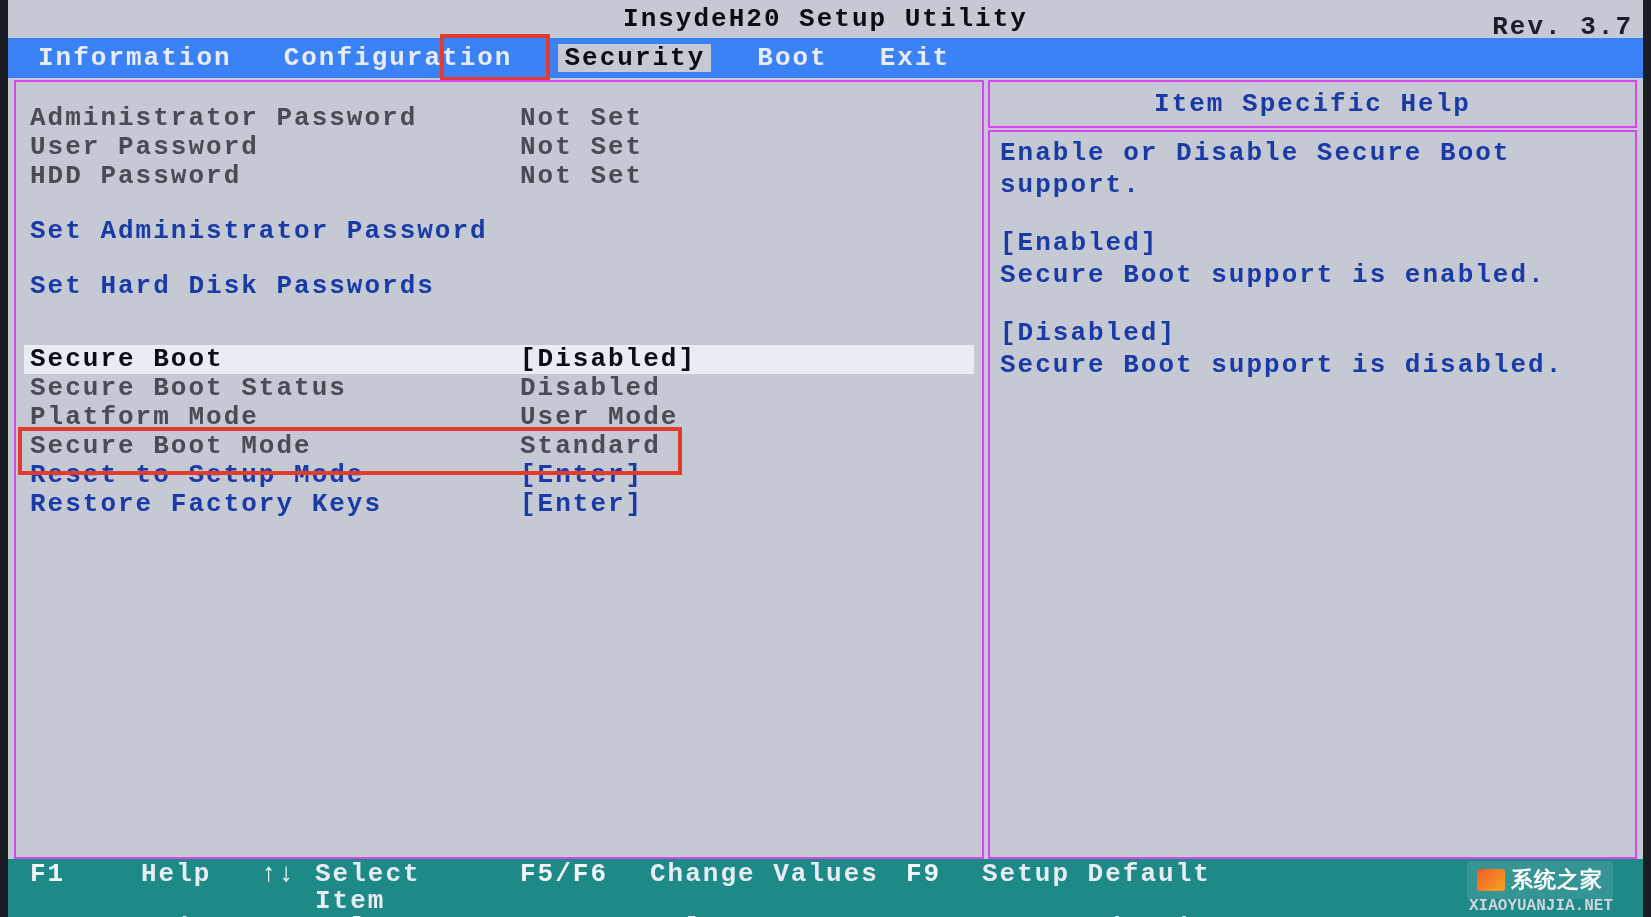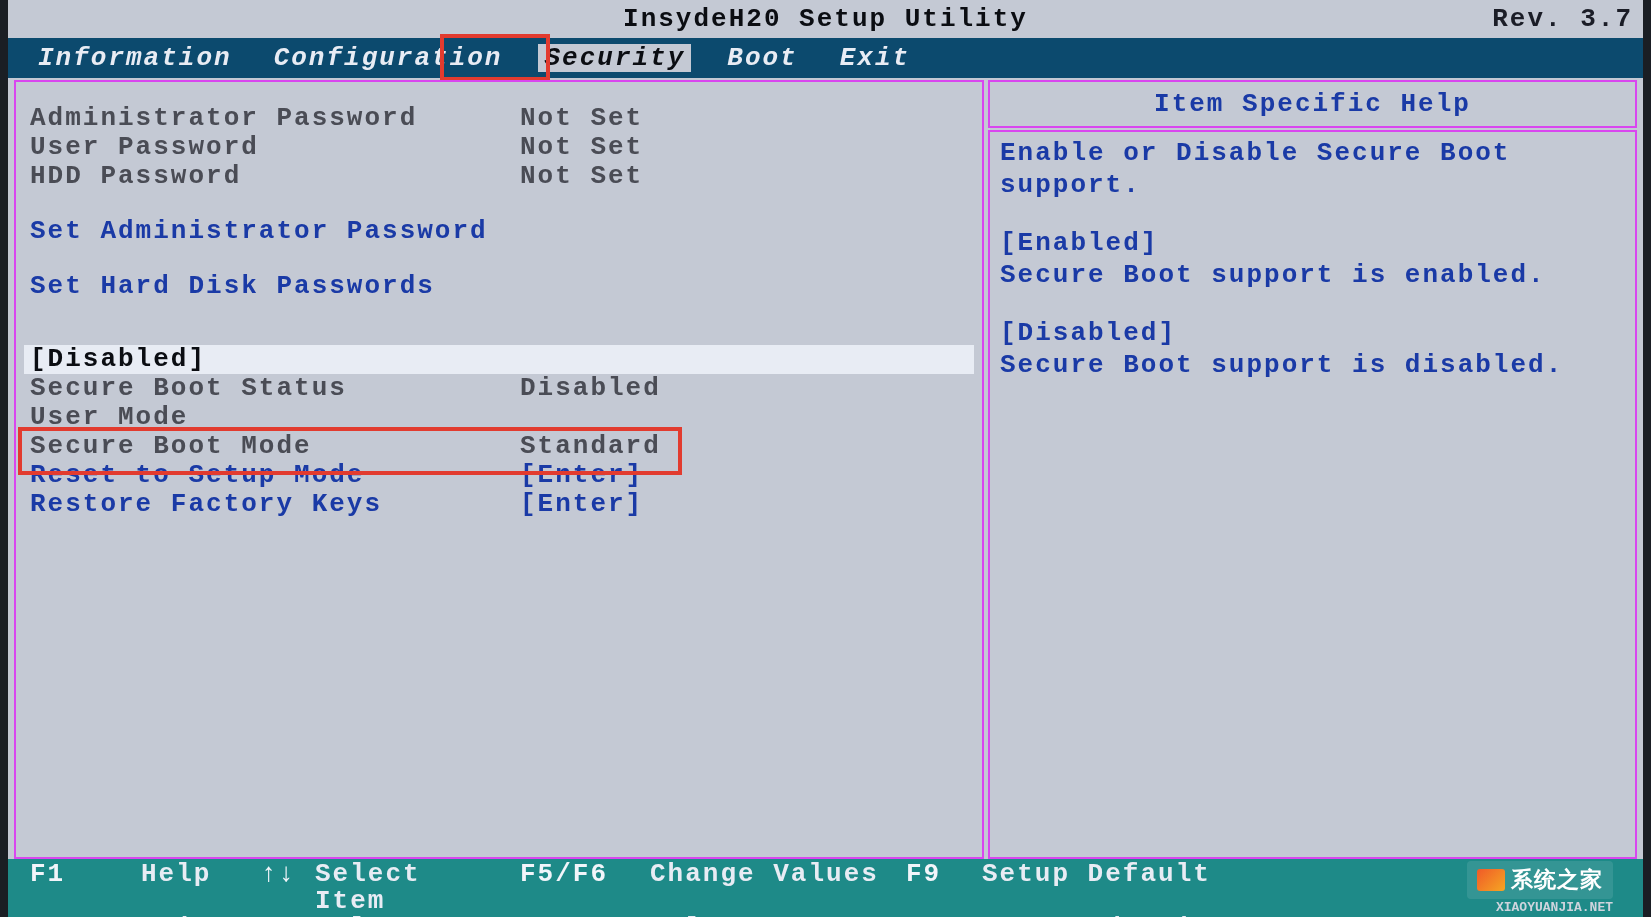--- a/index.html
+++ b/index.html
@@ -21,33 +21,32 @@
     background: #c4c9d4;
     color: #0b0d12;
     text-align: center;
     padding: 4px 0 18px 0;
     position: relative;
     height: 38px;
     line-height: 30px;
   }
   .rev {
     position: absolute;
-    right: 10px; top: 4px;
+    right: 10px; top: 12px;
     color: #1b1d27;
     text-align: center;
   }
   .menu-bar {
-    background: #0c4a6e;
+    background: #3b82f6;
     color: #e8ecf4;
     padding: 6px 0 6px 24px;
     display: flex;
-    gap: 30px;
+    gap: 40px;
     line-height: 28px;
     height: 40px;
-    font-style: italic;
   }
   .menu-bar .tab {
     padding: 0 6px;
     cursor: pointer;
   }
   .menu-bar .tab.active {
     background: #c4c9d4;
     color: #0b0d12;
   }
   .tab-highlight {
@@ -133,21 +132,21 @@
   }
   .watermark .logo {
     width: 28px; height: 22px;
     background: linear-gradient(135deg,#f05a28,#f5a623);
     border-radius: 3px;
     position: relative;
   }
   .watermark .sub {
     position:absolute;
     bottom:-16px; right:0;
-    font-size:13px;
+    font-size:16px;
     color:#cfd4dd;
     letter-spacing:0;
   }
 </style>
 </head>
 <body>
 
 <div class="screen">
 
   <div class="title-bar">
@@ -190,28 +189,30 @@
 
       <div class="spacer-md"></div>
 
       <div class="row blue">
         <span class="label">Set Hard Disk Passwords</span>
       </div>
 
       <div style="height:44px"></div>
 
       <div class="selected-row">
+        <span class="label">Secure Boot</span>
         <span class="val">[Disabled]</span>
       </div>
 
       <div class="row gray">
         <span class="label">Secure Boot Status</span>
         <span class="val">Disabled</span>
       </div>
       <div class="row gray">
+        <span class="label">Platform Mode</span>
         <span class="val">User Mode</span>
       </div>
       <div class="row gray">
         <span class="label">Secure Boot Mode</span>
         <span class="val">Standard</span>
       </div>
       <div class="row blue">
         <span class="label">Reset to Setup Mode</span>
         <span class="val">[Enter]</span>
       </div>

